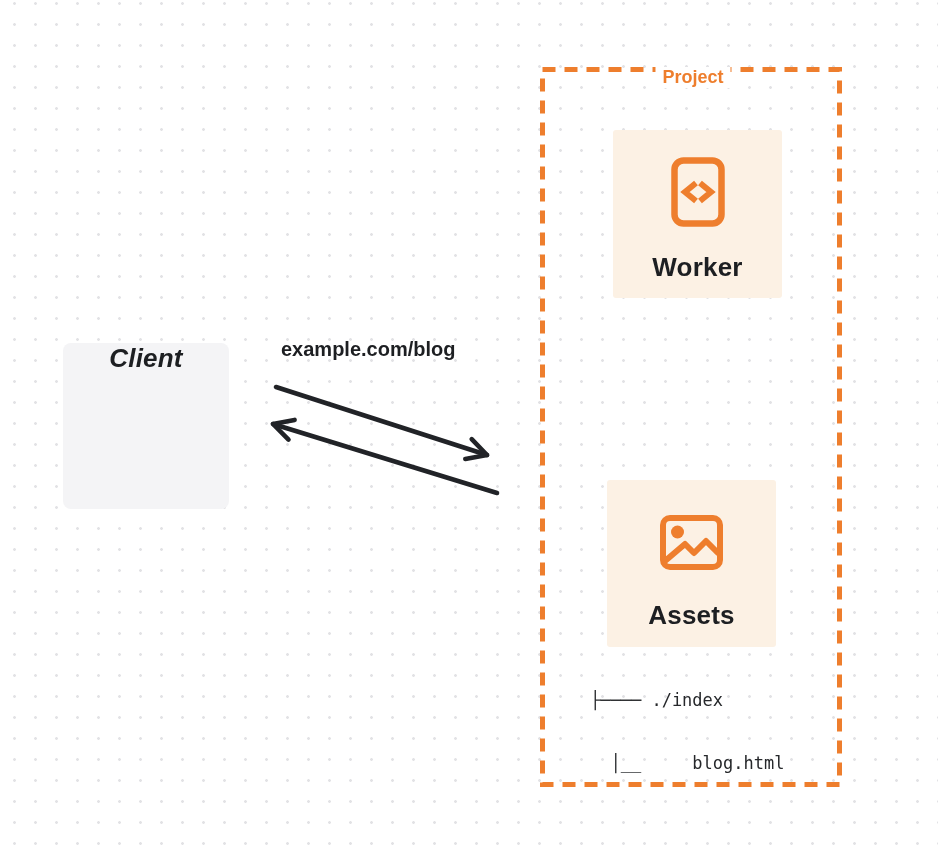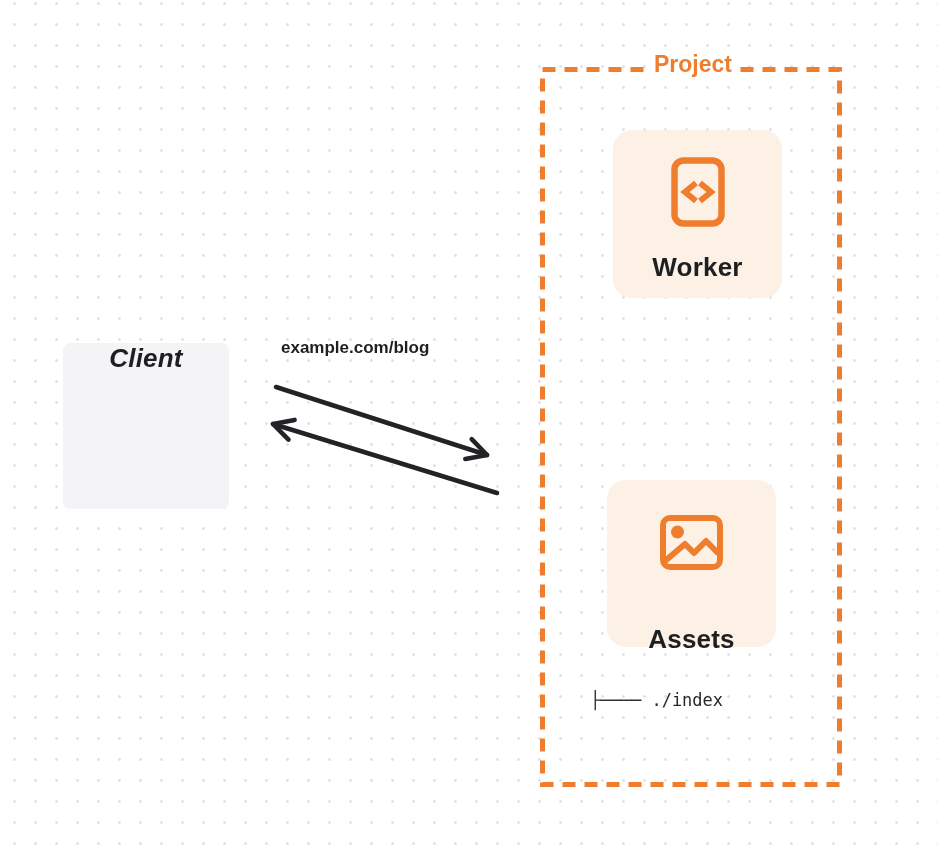--- a/index.html
+++ b/index.html
@@ -19,34 +19,34 @@
   .client-box{
     left:63px;top:343px;width:166px;height:166px;
     background:#f4f4f6;border-radius:8px;
     display:flex;align-items:flex-start;justify-content:center;font-style:italic;
   }
   .node-title{
     font-weight:bold;font-size:26px;color:#1d1f22;letter-spacing:.2px;
   }
   .request-label{
     left:281px;top:338px;
-    font-weight:bold;font-size:17px;color:#1d1f22;
+    font-weight:bold;font-size:20px;color:#1d1f22;
   }
   .project-label{
-    left:693px;top:51px;transform:translateX(-50%);
+    left:693px;top:67px;transform:translateX(-50%);
     background:#ffffff;padding:0 7px;
-    font-weight:bold;font-size:23px;color:#ee7e2d;
+    font-weight:bold;font-size:18px;color:#ee7e2d;
   }
   .card{
-    background:#fcf1e4;border-radius:19px;
+    background:#fcf1e4;border-radius:3px;
     display:flex;flex-direction:column;align-items:center;
   }
   .card.worker{left:613px;top:130px;width:169px;height:168px;padding-top:27px;}
   .card.worker .icon-wrap{height:70px;margin-bottom:25px;}
-  .card.assets{left:607px;top:480px;width:169px;height:167px;padding-top:35px;gap:24px;}
+  .card.assets{left:607px;top:480px;width:169px;height:167px;padding-top:35px;}
   .card.assets .icon-wrap{height:55px;margin-bottom:30px;}
   .card{box-sizing:border-box;}
   .icon-wrap{display:flex;align-items:center;justify-content:center;}
 
   .tree{
     left:590px;top:648px;z-index:2;
     font-family:"DejaVu Sans Mono","Liberation Mono",monospace;
     font-size:17px;line-height:21px;color:#26282b;
     white-space:pre;
   }
@@ -95,16 +95,17 @@
         <rect x="3" y="3" width="57" height="49" rx="7" fill="none" stroke="#ee7e2d" stroke-width="6"></rect>
         <circle cx="17.5" cy="17" r="6.5" fill="#ee7e2d"></circle>
         <path d="M5 46 L25 29 L34 38 L46 26 L58 38" fill="none" stroke="#ee7e2d" stroke-width="6" stroke-linecap="round" stroke-linejoin="round"></path>
       </svg>
     </span>
     <span class="node-title">Assets</span>
   </div>
 
   <div class="tree">
     <div>├──── ./index</div>
+    <div>  │__     blog.html</div>
     
   </div>
 
 </div>
 
 </body></html>

